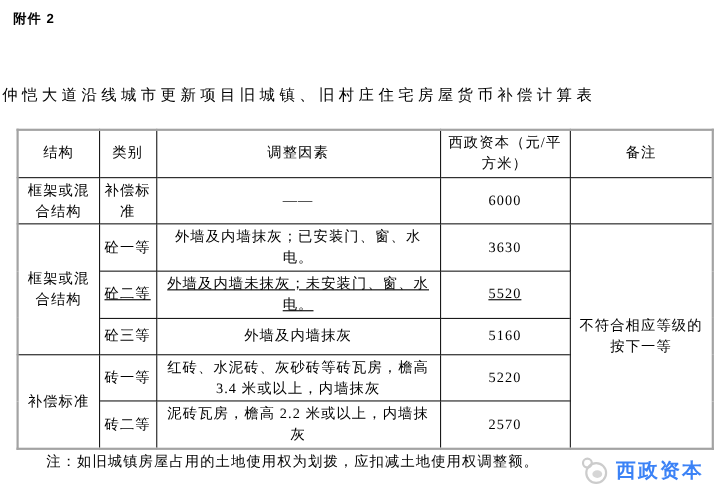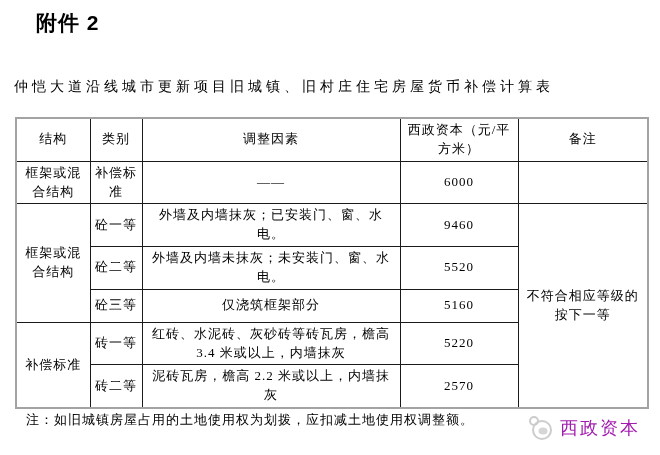--- a/index.html
+++ b/index.html
@@ -6,29 +6,29 @@
   body {
     width: 660px; height: 455px;
     background: #ffffff;
     font-family: "Liberation Serif", "DejaVu Serif", serif;
     color: #000000;
     position: relative;
     overflow: hidden;
   }
   .attachment {
     position: absolute;
-    left: 36px; top: 9px;
+    left: 12px; top: 9px;
     font-family: "Liberation Sans", "DejaVu Sans", sans-serif;
     font-weight: 700;
-    font-size: 21px;
+    font-size: 12px;
     letter-spacing: 1px;
   }
   .title {
     position: absolute;
-    left: 12px; top: 78px;
+    left: 0; top: 78px;
     width: 544px;
     text-align: center;
     font-size: 14px;
     letter-spacing: 4px;
     white-space: nowrap;
   }
   table.comp-table {
     position: absolute;
     left: 15px; top: 117px;
     width: 632px;
@@ -44,43 +44,43 @@
     line-height: 1.45;
     font-weight: normal;
     letter-spacing: 1px;
   }
   table.comp-table { border: 2px solid #a3a3a3; }
   td.factors { text-align: left; padding-left: 8px; padding-right: 6px; }
   td.factors.center { text-align: center; padding-left: 4px; }
   .h-head { height: 40px; }
   .h-r1 { height: 41px; }
   .h-r2 { height: 36px; }
-  .h-r3 { height: 41px; }
+  .h-r3 { height: 41px; text-decoration: underline; }
   .h-r4 { height: 33px; }
   .h-r5 { height: 42px; }
   .h-r6 { height: 39px; }
   .footnote {
     position: absolute;
-    left: 26px; top: 411px;
+    left: 42px; top: 411px;
     font-size: 13px;
     letter-spacing: 1px;
     white-space: nowrap;
   }
   .logo {
     position: absolute;
     right: 20px; top: 415px;
     display: flex;
     align-items: center;
     gap: 6px;
   }
   .logo .logo-text {
     font-family: "Liberation Sans", "DejaVu Sans", sans-serif;
-    font-weight: 400;
+    font-weight: 700;
     font-size: 18px;
-    color: #a21caf;
+    color: #3b82f6;
     letter-spacing: 2px;
     white-space: nowrap;
   }
 </style>
 </head>
 <body>
 
 <div class="page">
 
   <div class="attachment">附件 2</div>
@@ -109,33 +109,33 @@
         <td>补偿标准</td>
         <td class="factors center">——</td>
         <td>6000</td>
         <td></td>
       </tr>
 
       <tr class="h-r2">
         <td rowspan="3">框架或混合结构</td>
         <td>砼一等</td>
         <td class="factors">外墙及内墙抹灰；已安装门、窗、水电。</td>
-        <td>9460</td>
+        <td>3630</td>
         <td rowspan="5">不符合相应等级的按下一等</td>
       </tr>
 
       <tr class="h-r3">
         <td>砼二等</td>
         <td class="factors">外墙及内墙未抹灰；未安装门、窗、水电。</td>
         <td>5520</td>
       </tr>
 
       <tr class="h-r4">
         <td>砼三等</td>
-        <td class="factors">仅浇筑框架部分</td>
+        <td class="factors">外墙及内墙抹灰</td>
         <td>5160</td>
       </tr>
 
       <tr class="h-r5">
         <td rowspan="2">补偿标准</td>
         <td>砖一等</td>
         <td class="factors">红砖、水泥砖、灰砂砖等砖瓦房，檐高 3.4 米或以上，内墙抹灰</td>
         <td>5220</td>
       </tr>
 

